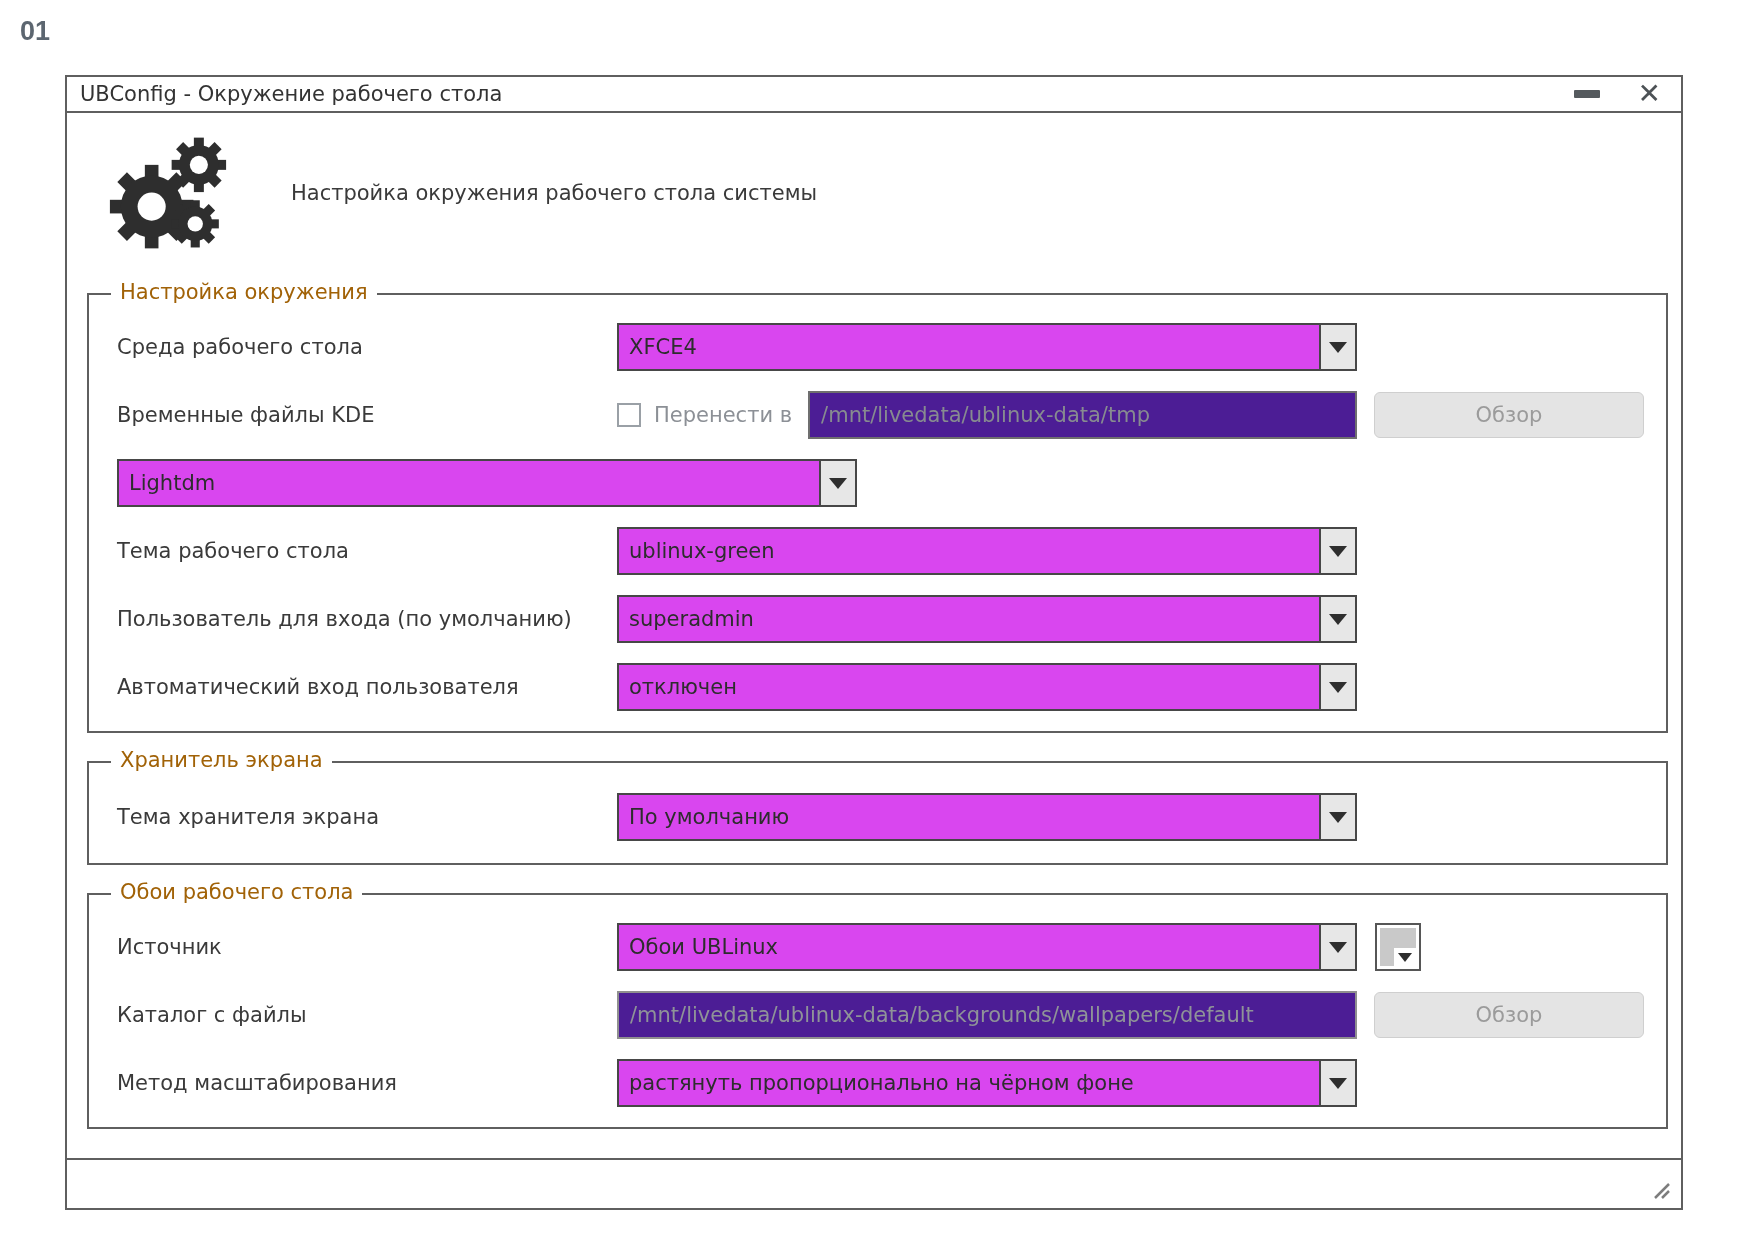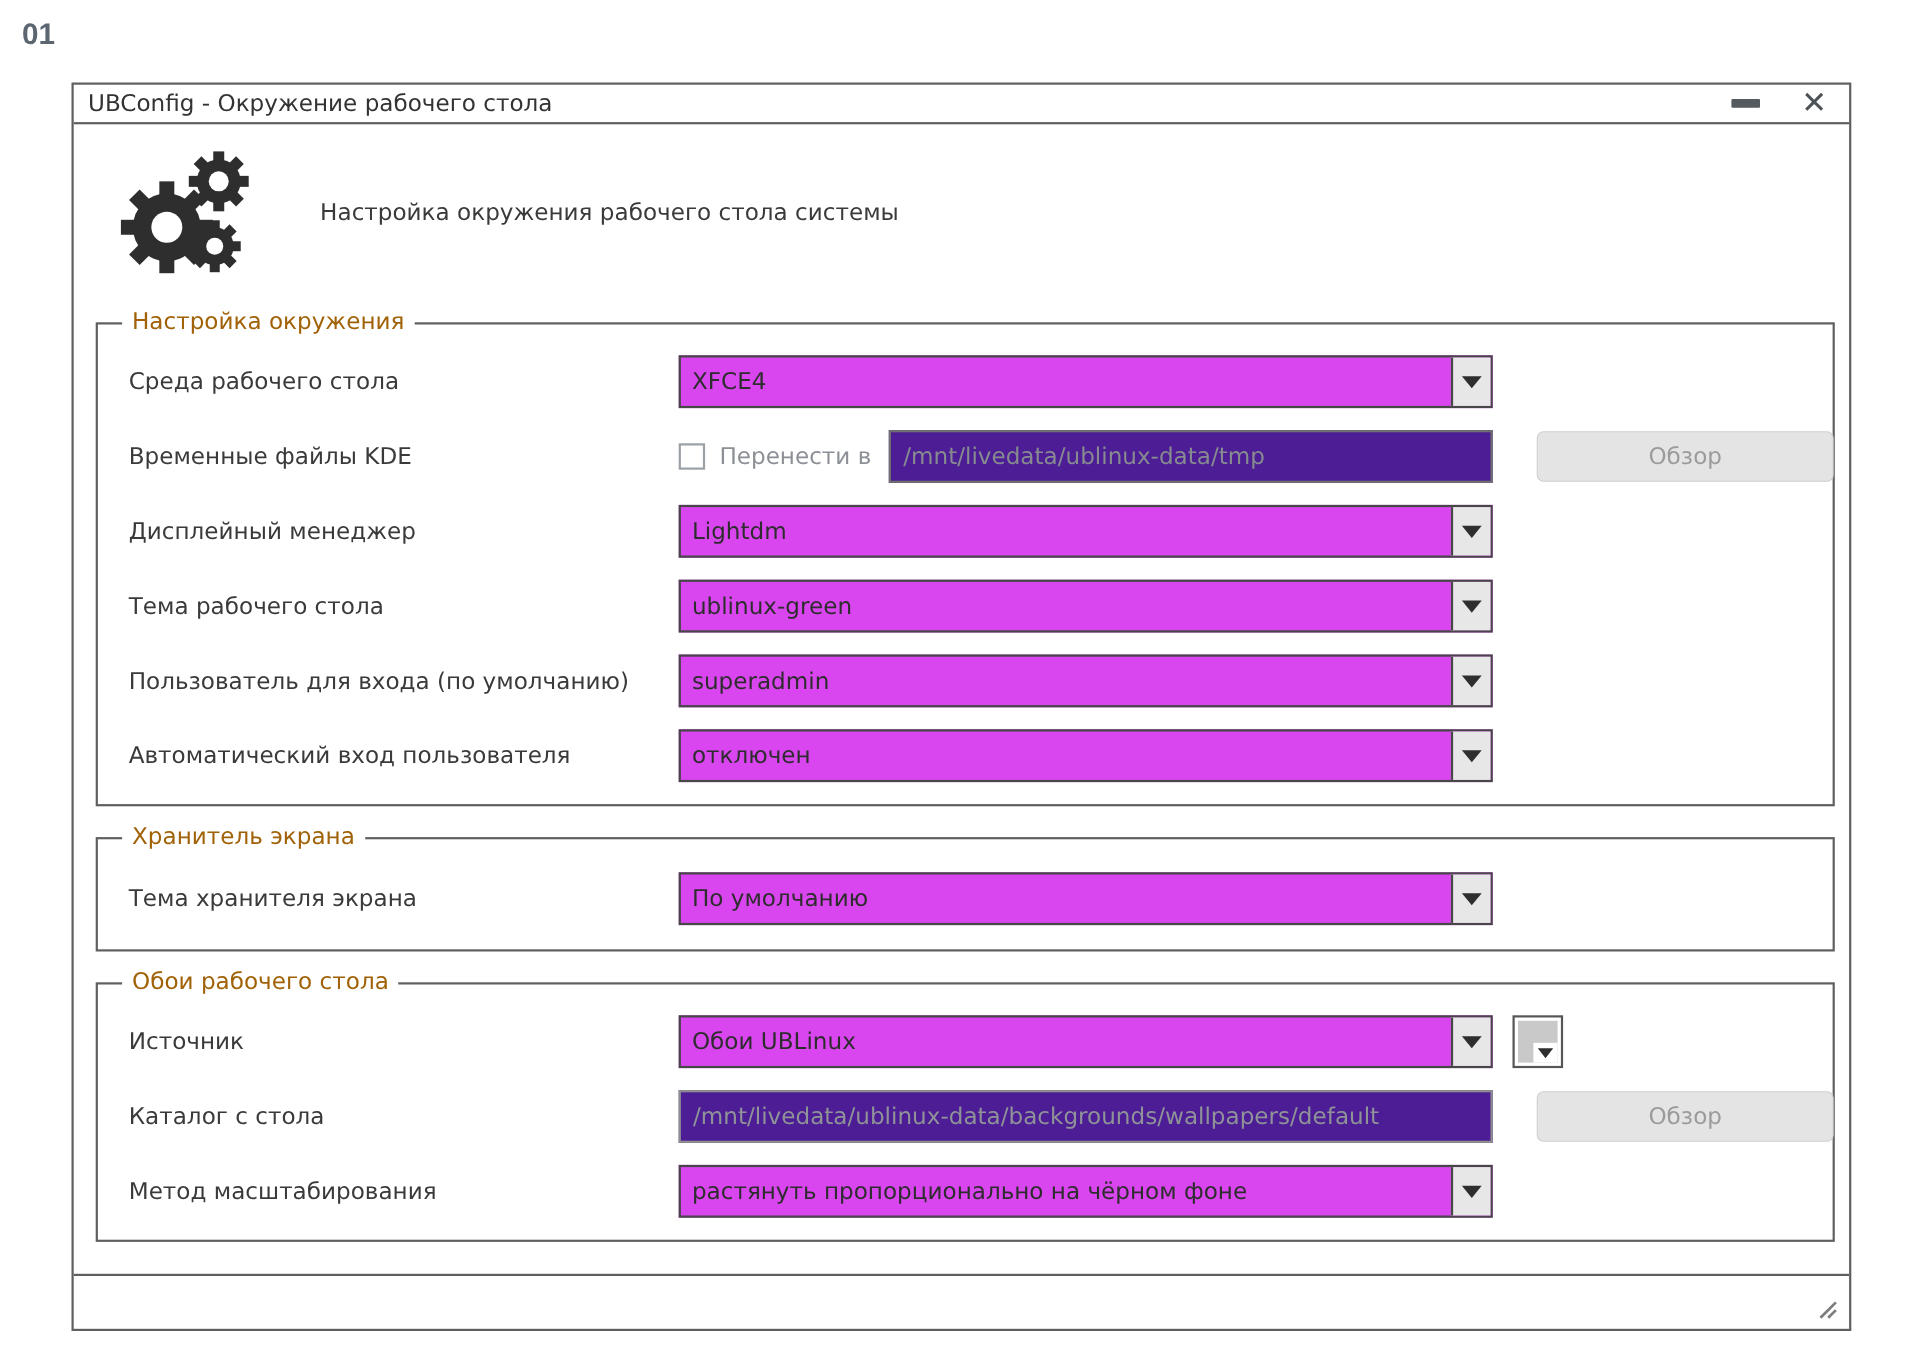--- a/index.html
+++ b/index.html
@@ -57,21 +57,21 @@
               flex-shrink:0; cursor:default; }
   .check-label { font-size:21px; color:#8c9096; margin:0 16px 0 13px; white-space:nowrap; }
 
   
   .text-input { flex:1; height:48px; border:2px solid #6f6f6f; background:#4c1d95;
                 display:flex; align-items:center; padding-left:11px;
                 font-size:21px; color:#878b90; white-space:nowrap; overflow:hidden; }
   .text-input.disabled { border-color:#8f8f8f; color:#8f9398; }
 
   
-  .browse-btn { width:270px; height:46px; margin-left:40px; flex-shrink:0;
+  .browse-btn { width:270px; height:46px; margin-left:17px; flex-shrink:0;
                 background:#e4e4e4; border:1px solid #cfcfcf; border-radius:6px;
                 display:flex; align-items:center; justify-content:center;
                 font-size:21px; color:#9b9b9b; cursor:default; }
 
   
   .swatch-btn { width:46px; height:48px; margin-left:18px; flex-shrink:0;
                 border:2px solid #565656; background:#fff; position:relative; cursor:default; }
   .swatch-fill { position:absolute; left:3px; top:3px; right:3px; bottom:3px; background:#c9c9c9; }
   .swatch-corner { position:absolute; right:3px; bottom:3px; width:22px; height:18px;
                    background:#fff; display:flex; align-items:center; justify-content:center; }
@@ -147,21 +147,20 @@
         <div class="row-label">Временные файлы KDE</div>
         <div class="row-controls">
           <div class="checkbox"></div>
           <div class="check-label">Перенести в</div>
           <div class="text-input">/mnt/livedata/ublinux-data/tmp</div>
         </div>
         <div class="browse-btn">Обзор</div>
       </div>
 
       <div class="row">
-        <div class="row-label">Дисплейный менеджер</div>
         <div class="row-controls">
           <div class="combo">
             <div class="combo-value">Lightdm</div>
             <div class="combo-arrow">
                 <span class="tri-down"></span>
               </div>
           </div>
         </div>
       </div>
 
@@ -233,21 +232,21 @@
         </div>
         <div class="swatch-btn">
           <div class="swatch-fill"></div>
           <div class="swatch-corner">
               <span class="tri-down small"></span>
             </div>
         </div>
       </div>
 
       <div class="row">
-        <div class="row-label">Каталог с стола</div>
+        <div class="row-label">Каталог с файлы</div>
         <div class="row-controls">
           <div class="text-input disabled">/mnt/livedata/ublinux-data/backgrounds/wallpapers/default</div>
         </div>
         <div class="browse-btn">Обзор</div>
       </div>
 
       <div class="row">
         <div class="row-label">Метод масштабирования</div>
         <div class="row-controls">
           <div class="combo">

